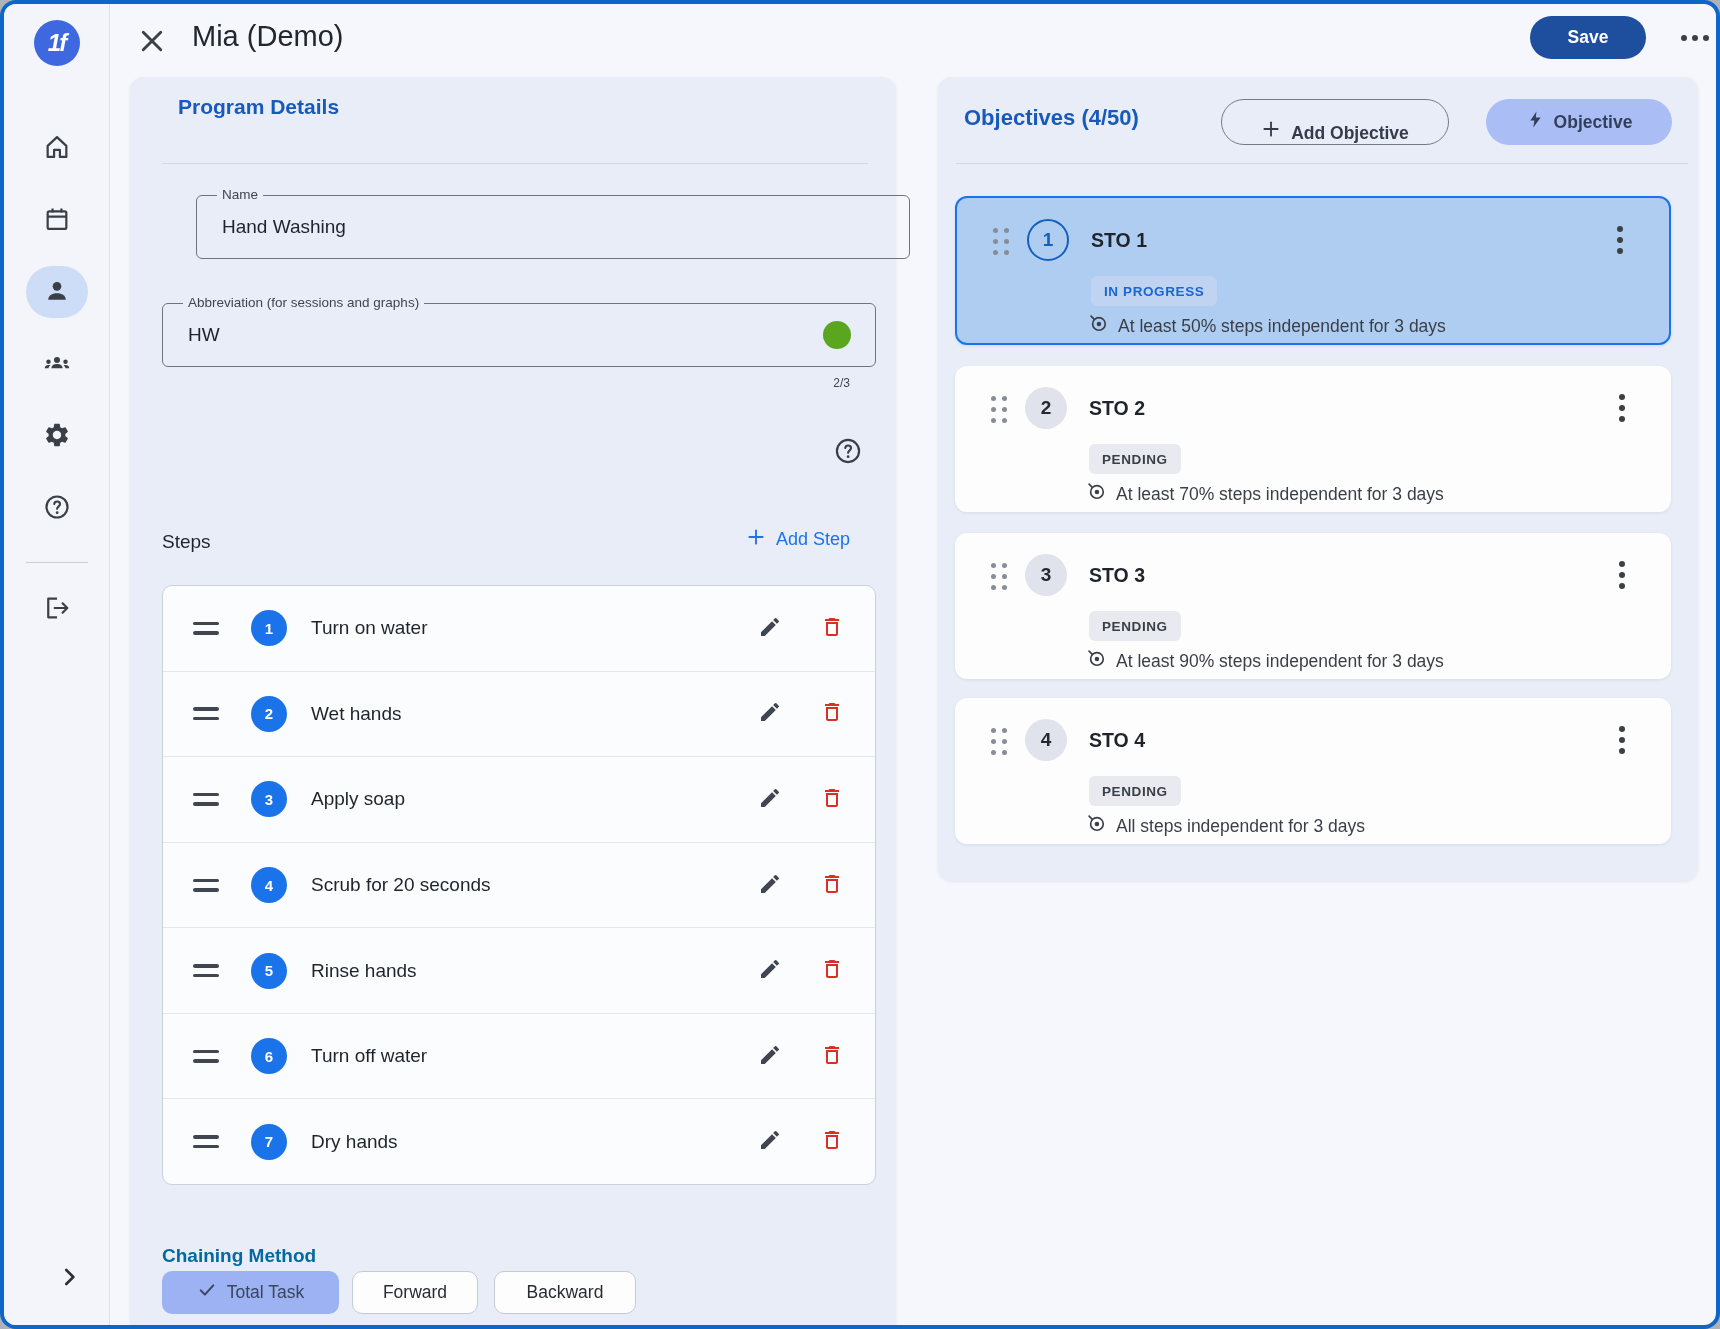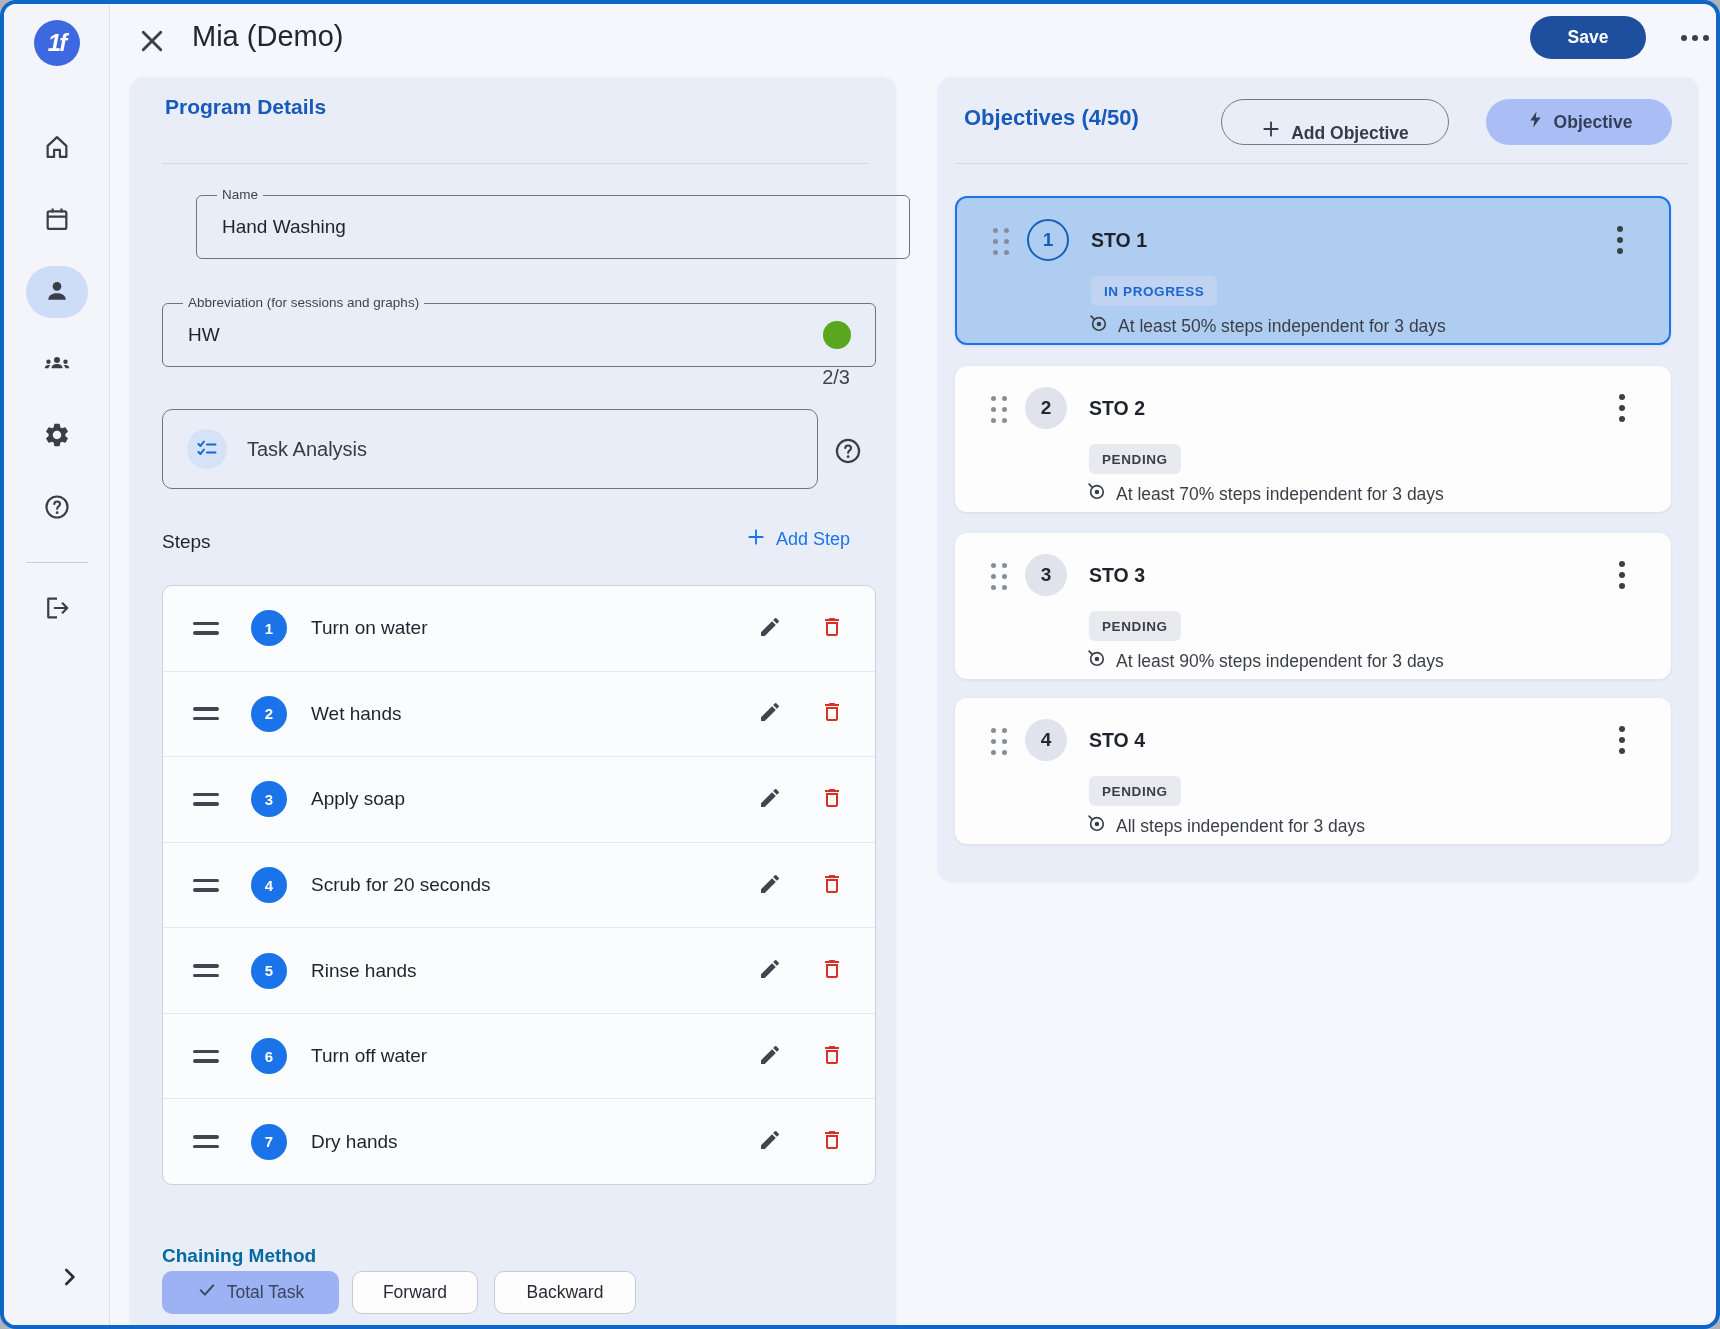--- a/index.html
+++ b/index.html
@@ -37,33 +37,33 @@
   .top-kebab i { width:6px; height:6px; border-radius:50%; background:#3c4043; }
 
   
   .panel { position:absolute; background:#e9edf8; border-radius:14px; box-shadow:0 1px 3px rgba(80,90,120,.10); }
   .left-panel  { left:126px; top:73px; width:766px; height:1260px; }
   .right-panel { left:934px; top:73px; width:760px; height:804px; }
   .section-title { color:#185abc; font-weight:bold; }
   .hdivider { position:absolute; height:1px; background:#d4d8e5; }
 
   
-  .lp-title { position:absolute; left:35px; top:18px; font-size:21px;text-align:right; }
+  .lp-title { position:absolute; left:48px; top:18px; font-size:21px;text-align:right; }
   .lp-div { left:32px; right:28px; top:86px; }
 
   .field { position:absolute; left:32px; width:714px; height:64px; border:1px solid #6f737d;
            border-radius:6px; }
   .field .flabel { position:absolute; left:20px; top:-9px; background:#e9edf8; padding:0 5px;
                    font-size:13.5px; color:#40454f; }
   .field .fvalue { position:absolute; left:25px; top:50%; transform:translateY(-50%); font-size:19px; color:#1f242c; }
   .f-name { top:118px;margin-left:34px; }
   .f-abbr { top:226px; }
   .green-dot { position:absolute; right:24px; top:50%; transform:translateY(-50%); width:28px; height:28px;
                border-radius:50%; background:#5aa71f; }
-  .counter { position:absolute; right:46px; top:289px; font-size:20px; color:#40454f; }
+  .counter { position:absolute; right:46px; top:299px; font-size:12px; color:#40454f; }
 
   .type-select { position:absolute; left:32px; top:332px; width:656px; height:80px; border:1px solid #70747e;
                  border-radius:10px; background:transparent; display:flex; align-items:center; cursor:pointer; }
   .type-icon { width:40px; height:40px; border-radius:50%; background:#d5e2f7; margin-left:24px;
                display:flex; align-items:center; justify-content:center; }
   .type-icon svg { width:24px; height:24px; }
   .type-label { margin-left:20px; font-size:20px; color:#363b45; }
   .help-btn { position:absolute; left:704px; top:360px; width:28px; height:28px; border:none; background:transparent; cursor:pointer; }
 
   .steps-head { position:absolute; left:32px; top:454px; font-size:19px; color:#1f242c; font-weight:500; }
@@ -216,31 +216,20 @@
       <span class="fvalue">Hand Washing</span>
     </div>
 
     <div class="field f-abbr">
       <span class="flabel">Abbreviation (for sessions and graphs)</span>
       <span class="fvalue">HW</span>
       <span class="green-dot"></span>
     </div>
     <div class="counter">2/3</div>
 
-    <div class="type-select">
-      <span class="type-icon">
-        <svg viewBox="0 0 24 24" fill="none" stroke="#1765d8" stroke-width="2" stroke-linecap="round" stroke-linejoin="round">
-            <path d="M3.5 7 L5.5 9 L9 4.5"></path>
-            <line x1="12" y1="7.5" x2="20.5" y2="7.5"></line>
-            <path d="M3.5 15 L5.5 17 L9 12.5"></path>
-            <line x1="12" y1="15.5" x2="20.5" y2="15.5"></line>
-          </svg>
-      </span>
-      <span class="type-label">Task Analysis</span>
-    </div>
     <button class="help-btn">
       <span><svg viewBox="0 0 24 24" fill="none">
             <circle cx="12" cy="12" r="9.5" stroke="#3a3f47" stroke-width="1.9"></circle>
             <path d="M9.6 9.4c.2-1.3 1.2-2.1 2.5-2.1 1.4 0 2.5.9 2.5 2.2 0 1-.6 1.6-1.4 2.2-.8.6-1.1 1-1.1 1.9" stroke="#3a3f47" stroke-width="1.8" stroke-linecap="round"></path>
             <circle cx="12.1" cy="16.9" r="1.2" fill="#3a3f47"></circle>
           </svg></span>
     </button>
 
     <h3 class="steps-head">Steps</h3>
     <button class="add-step">

